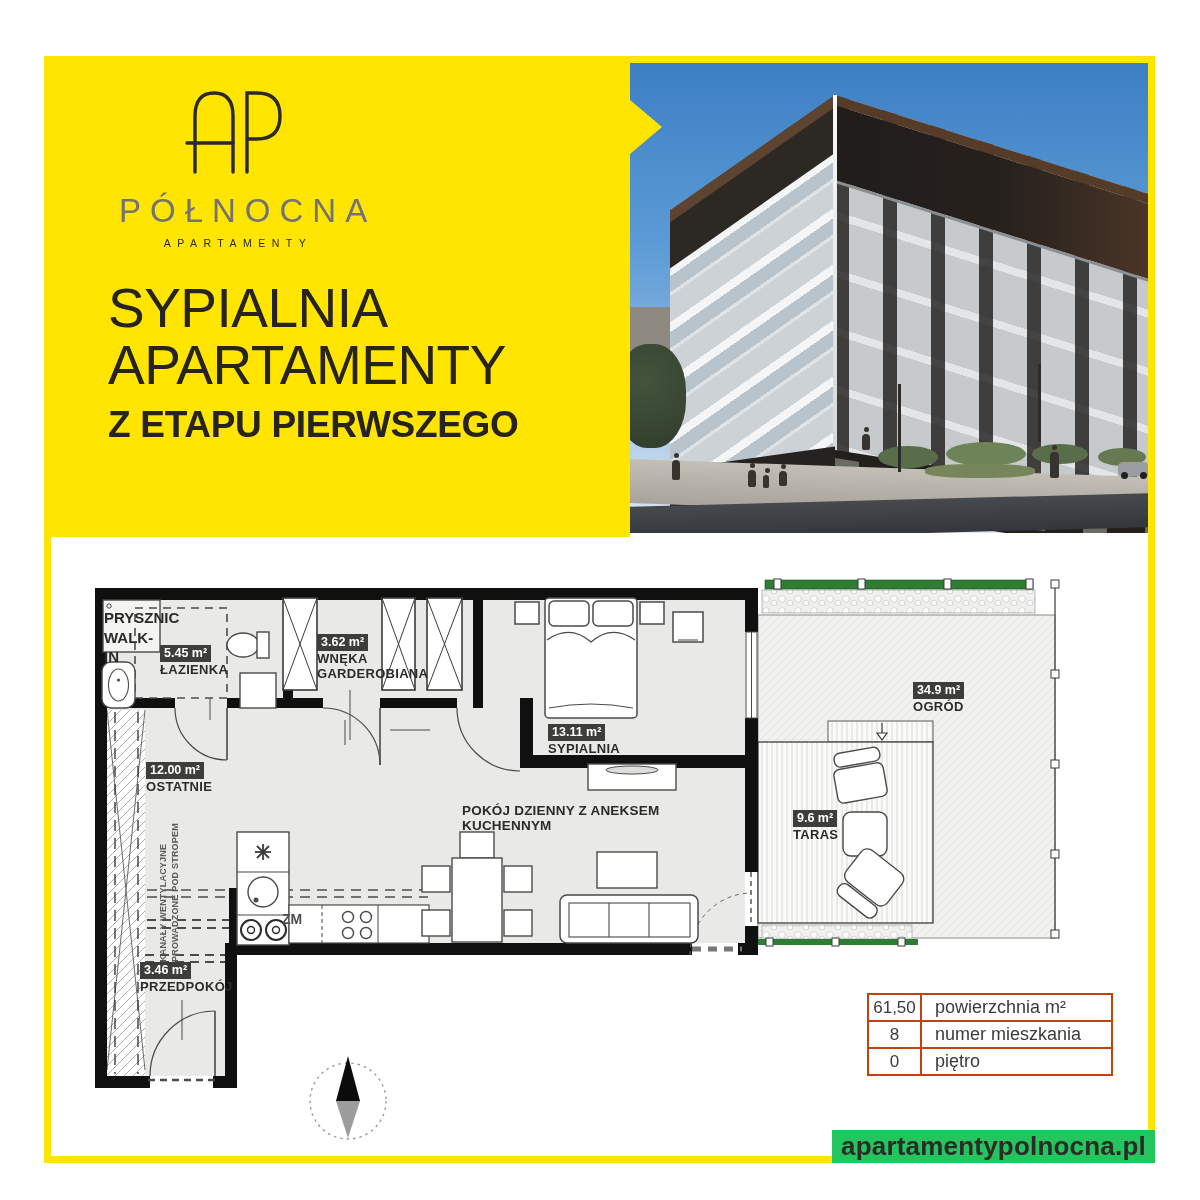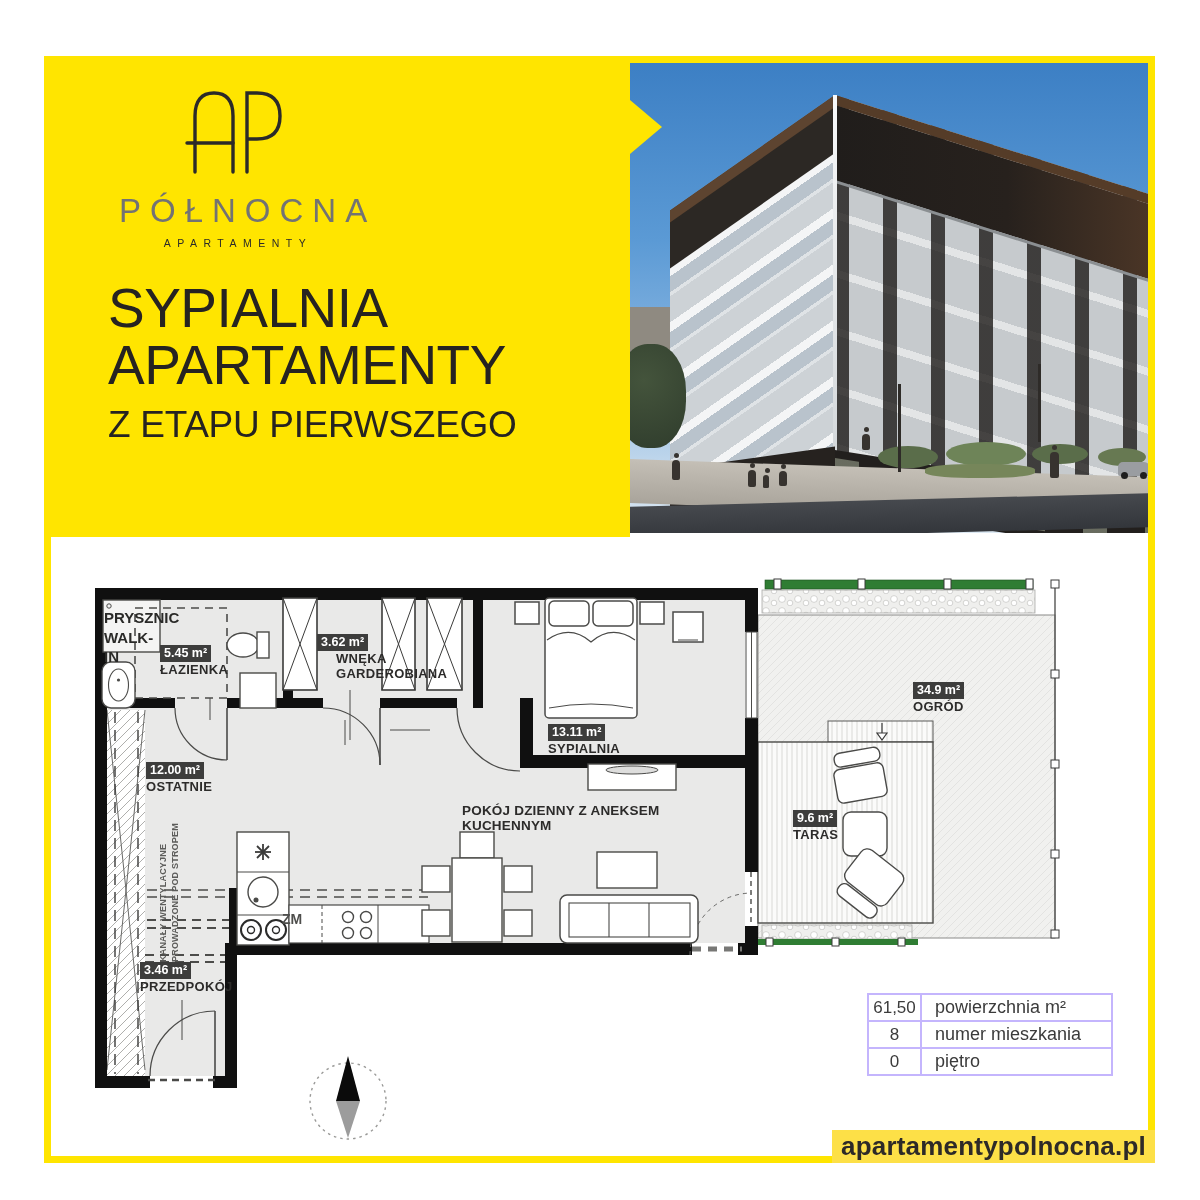--- a/index.html
+++ b/index.html
@@ -18,21 +18,21 @@
   .hero { position:absolute; left:44px; top:56px; width:586px; height:481px; background:#FFE500; z-index:2; }
   .hero-arrow { position:absolute; left:630px; top:100px; width:0; height:0;
     border-left:32px solid #FFE500; border-top:27px solid transparent; border-bottom:27px solid transparent; z-index:3; }
   .logo-block { position:absolute; left:66px; top:32px; width:250px; text-align:center; }
   .logo-svg { display:block; margin:0 auto; }
   .brand-name { margin-top:14px; font-size:33px; font-weight:400; letter-spacing:9px; color:#737373; padding-left:9px; }
   .brand-sub  { margin-top:7px; font-size:10.5px; font-weight:400; letter-spacing:6.5px; color:#2b2a29; padding-left:6px; }
   .headline { position:absolute; left:64px; top:224px; color:#262321; }
   .hl { font-size:55px; line-height:57px; font-weight:400; letter-spacing:-.5px; }
   .hl.bold { font-weight:700; }
-  .hl-sub { margin-top:10px; font-size:37px; font-weight:400; letter-spacing:-.3px; }
+  .hl-sub { margin-top:10px; font-size:37px; font-weight:700; letter-spacing:-.3px; }
 
   
   .photo { position:absolute; left:630px; top:62px; width:518px; height:471px; overflow:hidden; z-index:2;
     background:linear-gradient(180deg,#3c7fc4 0%,#5b9ad5 38%,#8cb8e2 66%,#c2d8ec 86%,#dde9f3 100%); }
   .photo * { position:absolute; }
   .cloud { background:rgba(255,255,255,.85); border-radius:50%; filter:blur(6px); }
   .cloud.c1 { left:430px; top:158px; width:70px; height:22px; }
   .cloud.c2 { left:284px; top:118px; width:42px; height:13px; }
   .cloud.c3 { left:468px; top:250px; width:62px; height:20px; }
   .bg-b1 { left:0; top:245px; width:58px; height:105px; background:#8f8a81; }
@@ -75,40 +75,40 @@
   .car::before { left:3px; } .car::after { right:3px; }
 
   
   .plan { position:absolute; left:90px; top:570px; width:980px; height:590px; z-index:3; }
   .plan svg { position:absolute; left:0; top:0; }
   .plan-label { position:absolute; }
   .badge { display:inline-block; background:#3d3d3c; color:#fff; font-size:12.5px; font-weight:700; padding:0 4px 1px; line-height:1.3; }
   .rname { font-size:13px; font-weight:700; color:#2c2b2a; letter-spacing:.3px; margin-top:1px; line-height:1.15; }
   .lbl-shower   { left:14px;  top:38px; width:62px; font-size:15px; font-weight:700; color:#2a2a28; line-height:1.3; }
   .lbl-bathroom { left:70px;  top:73px; }
-  .lbl-wardrobe { left:227px; top:62px; } .lbl-wardrobe .rname { width:92px;margin-left:19px; }
+  .lbl-wardrobe { left:227px; top:62px; } .lbl-wardrobe .rname { width:92px; }
   .lbl-corridor { left:56px;  top:190px; }
   .lbl-bedroom  { left:458px; top:152px; }
   .lbl-living   { left:372px; top:233px; width:260px; font-size:13.5px; font-weight:700; color:#2c2b2a; letter-spacing:.2px; }
   .lbl-przedpokoj { left:50px; top:390px; } .lbl-przedpokoj .rname { font-size:13px; }
   .lbl-taras { left:703px; top:238px; }
   .lbl-ogrod { left:823px; top:110px; }
   .lbl-zm { left:192px; top:341px; font-size:14px; font-weight:700; color:#4e4e4c; }
   .vent-line { position:absolute; transform-origin:0 0; transform:rotate(-90deg); font-size:9px; font-weight:700; color:#5c5c5a; width:160px; letter-spacing:.2px; }
   .vent-line.v1 { left:68px; top:392px; }
   .vent-line.v2 { left:80px; top:392px; }
 
   
   .info-table { position:absolute; left:867px; top:993px; width:246px; border-collapse:collapse; z-index:3; }
-  .info-table td { border:2px solid #c4b5fd; height:27px; color:#3b3b3b; }
+  .info-table td { border:2px solid #c2410c; height:27px; color:#3b3b3b; }
   .info-table td.val { width:53px; text-align:center; font-size:17px; }
   .info-table td.lab { padding-left:13px; font-size:18px; }
 
   
-  .url-bar { position:absolute; left:832px; top:1130px; width:323px; height:33px; background:#fde047; z-index:7;
+  .url-bar { position:absolute; left:832px; top:1130px; width:323px; height:33px; background:#22c55e; z-index:7;
     text-align:center; line-height:32px; font-size:26px; font-weight:700; color:#2d2a28; letter-spacing:.2px; }
 </style>
 </head>
 <body>
 
 <div class="poster">
 
   <div class="frame frame-top"></div>
   <div class="frame frame-left"></div>
   <div class="frame frame-right"></div>

